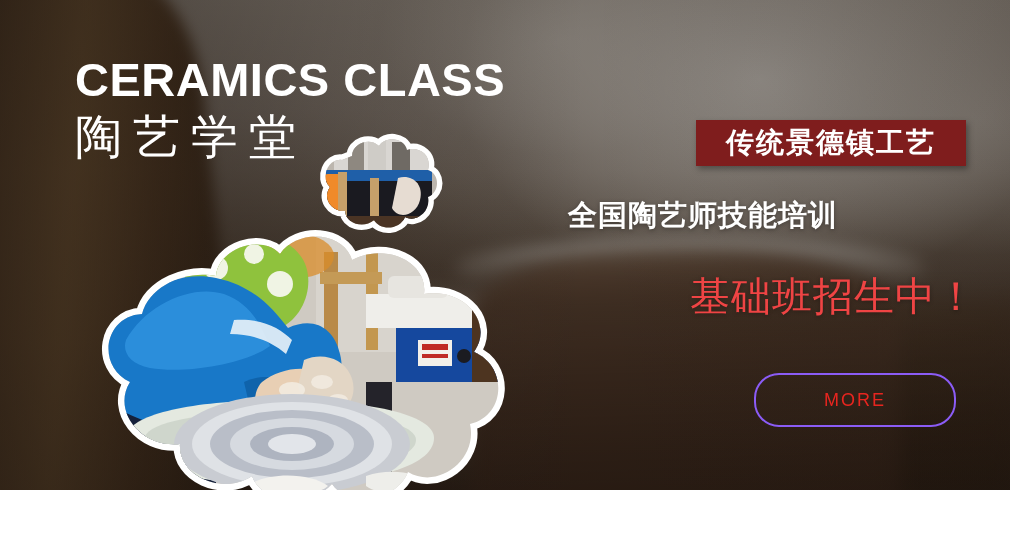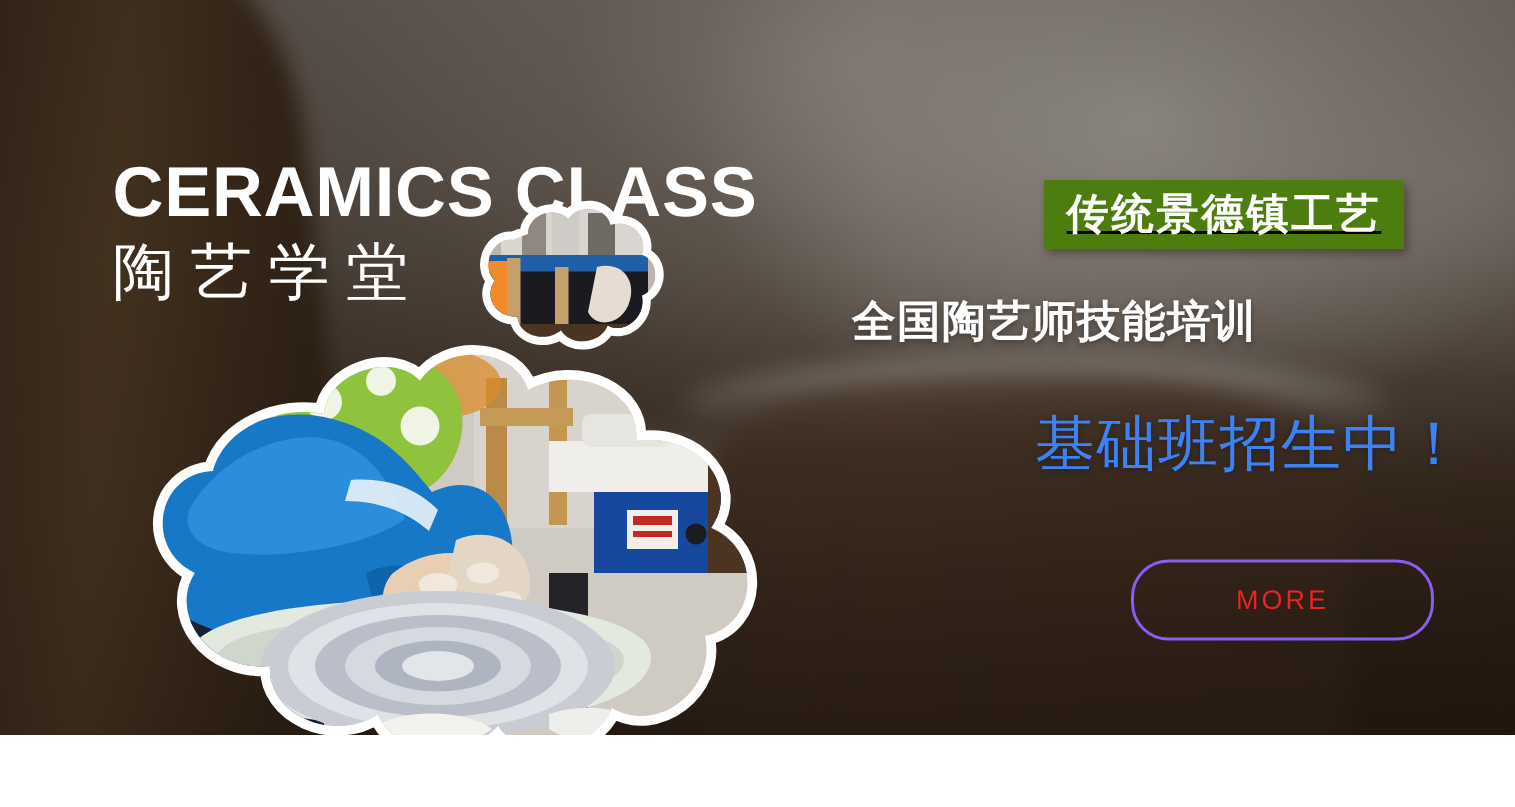--- a/index.html
+++ b/index.html
@@ -109,25 +109,24 @@
     left: 75px; top: 55px;
     width: 470px;
   }
   .headline-en {
     font-size: 47px;
     font-weight: bold;
     color: #ffffff;
     letter-spacing: 0.5px;
     line-height: 1.05;
     white-space: nowrap;
-    margin-top: 48px;
   }
   .headline-cn {
     margin-top: 6px;
-    font-size: 41px;
+    font-size: 47px;
     font-weight: 400;
     color: #ffffff;
     letter-spacing: 11px;
     line-height: 1.15;
     white-space: nowrap;
   }
 
   
   .cloud {
     position: absolute;
@@ -135,27 +134,26 @@
   }
   .cloud svg { display: block; overflow: visible; }
 
   #cloud-small { left: 312px; top: 134px; width: 132px; height: 106px; }
   #cloud-large { left: 66px;  top: 232px; width: 470px; height: 278px; }
 
   
   .badge {
     position: absolute;
     left: 696px; top: 120px;
-    width: 240px; height: 46px;
-    background: #4d7c0f;
+    width: 270px; height: 46px;
+    background: #7f1d1d;
     display: flex;
     align-items: center;
     justify-content: center;
     box-shadow: 2px 3px 6px rgba(0,0,0,0.35);
-    text-decoration: underline;
   }
   .badge-text {
     color: #ffffff;
     font-size: 28px;
     font-weight: bold;
     letter-spacing: 2px;
     line-height: 1;
     white-space: nowrap;
   }
 
@@ -168,21 +166,21 @@
     letter-spacing: 1px;
     line-height: 1.15;
     white-space: nowrap;
     text-shadow: 0 1px 4px rgba(0,0,0,0.35);
   }
   .subhead-2 {
     position: absolute;
     left: 690px; top: 273px;
     font-size: 40px;
     font-weight: 400;
-    color: #3b82f6;
+    color: #ef4444;
     letter-spacing: 1px;
     line-height: 1.15;
     white-space: nowrap;
     text-shadow: 0 1px 4px rgba(0,0,0,0.30);
   }
 
   .more-button {
     position: absolute;
     left: 754px; top: 373px;
     width: 198px; height: 50px;

